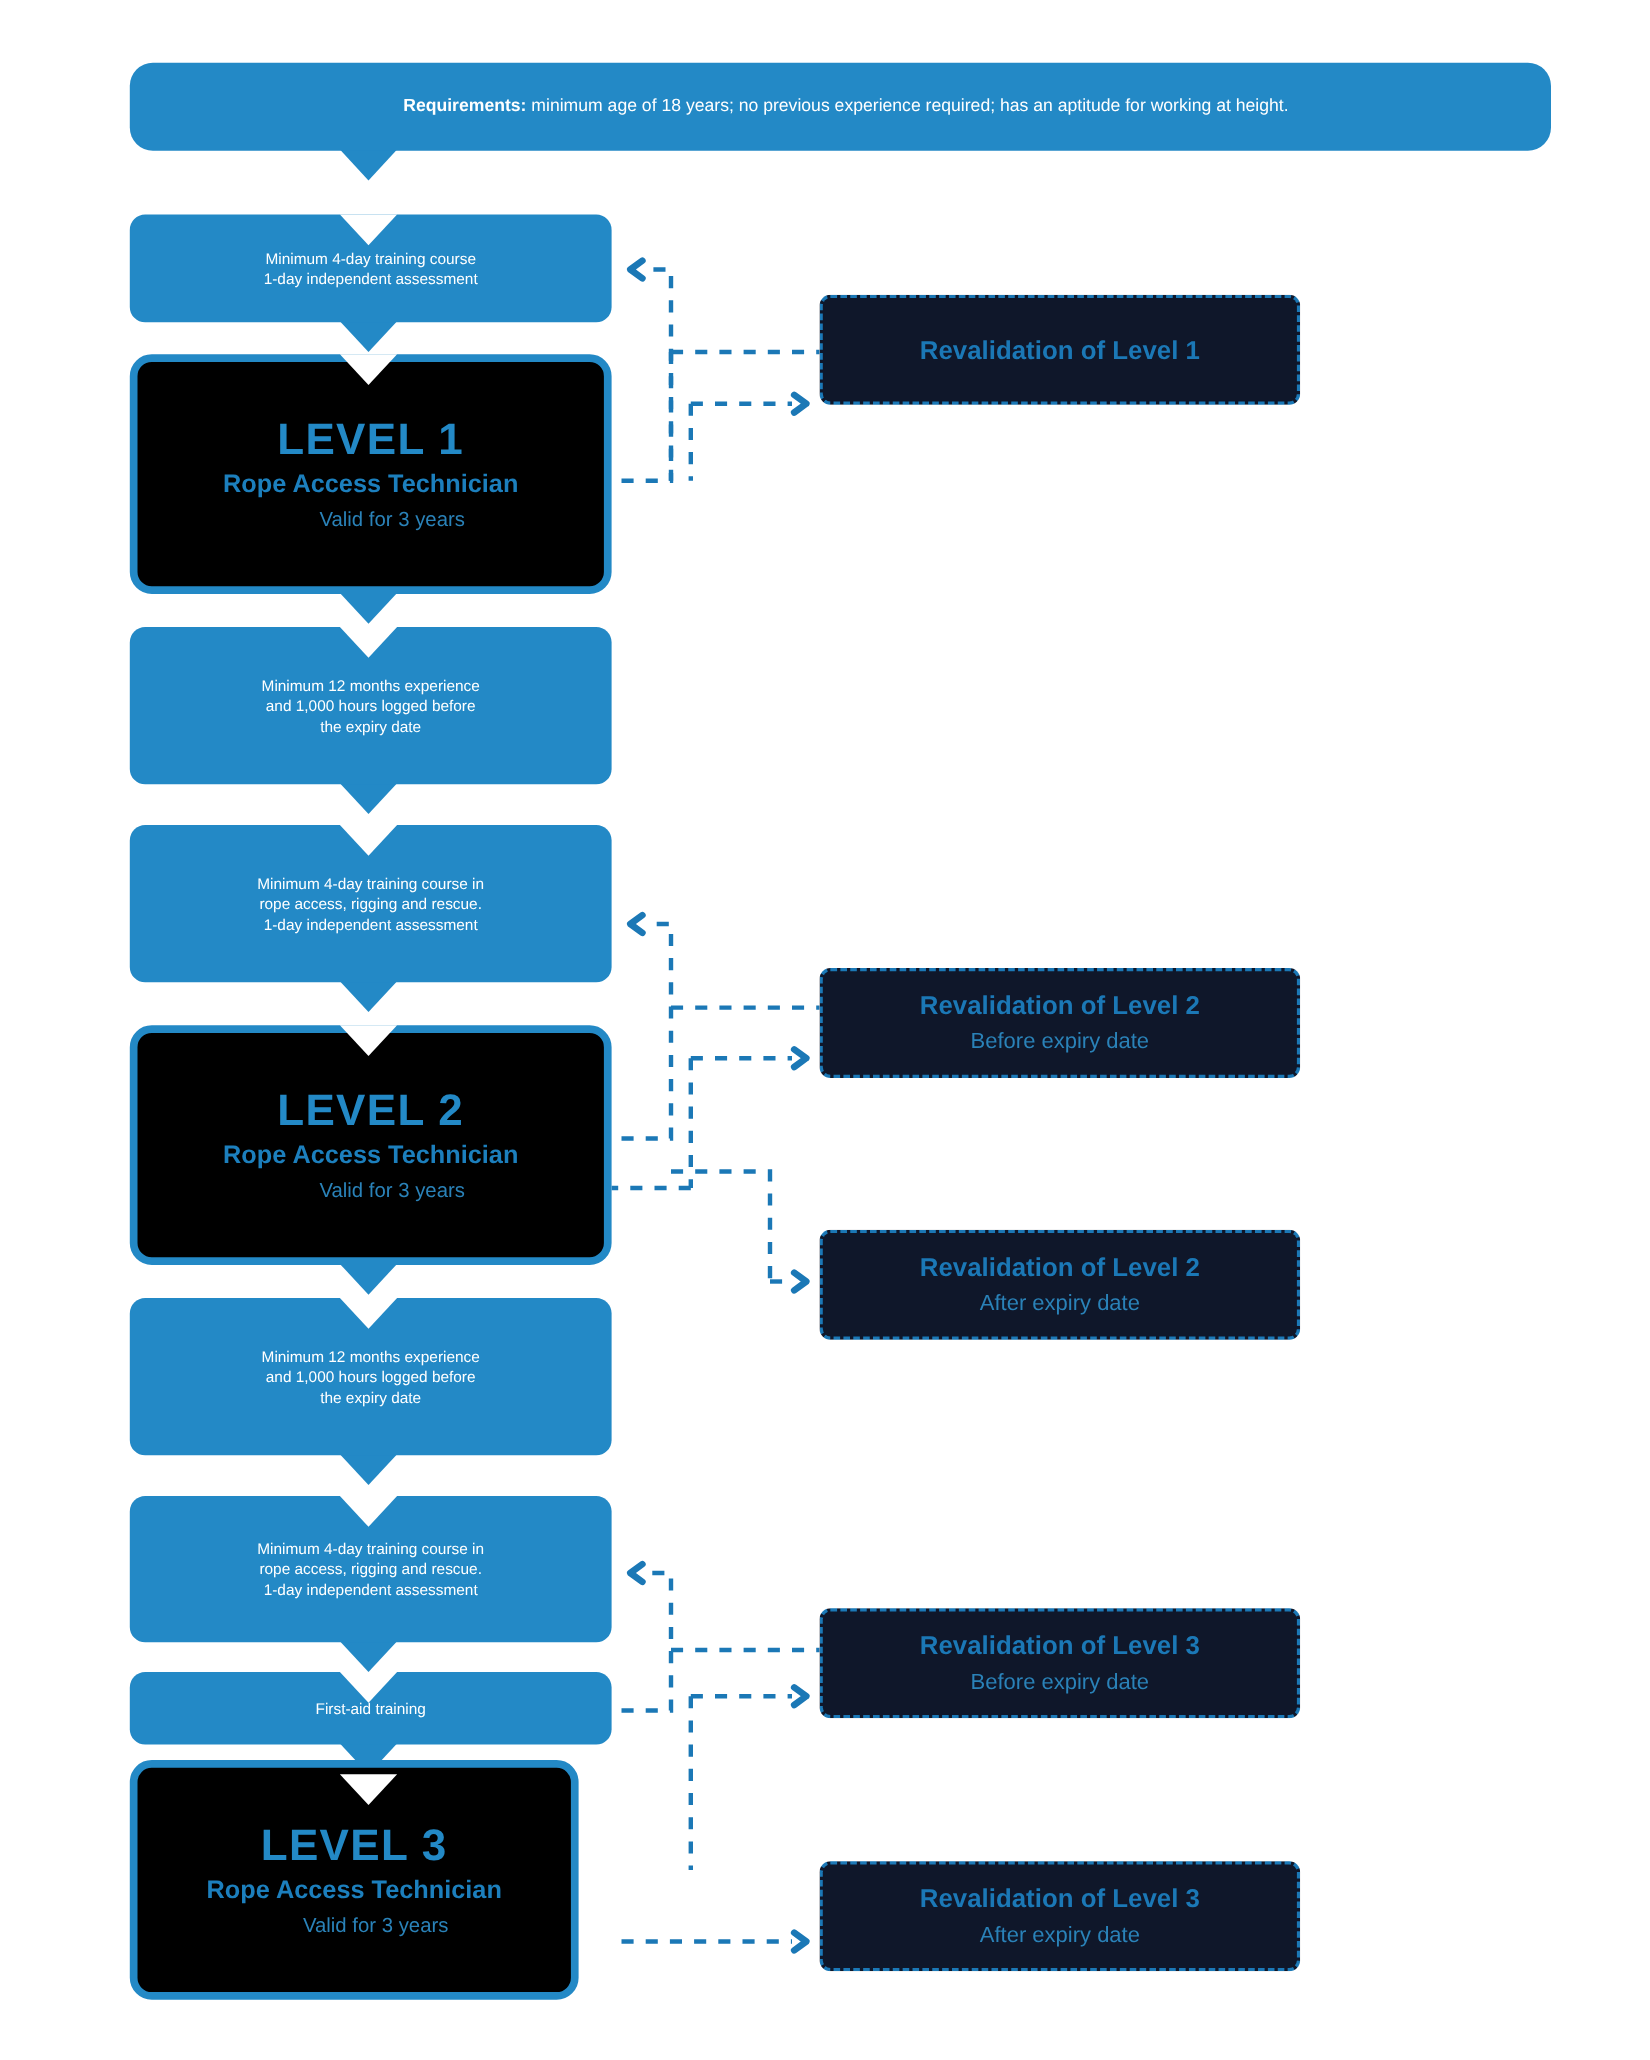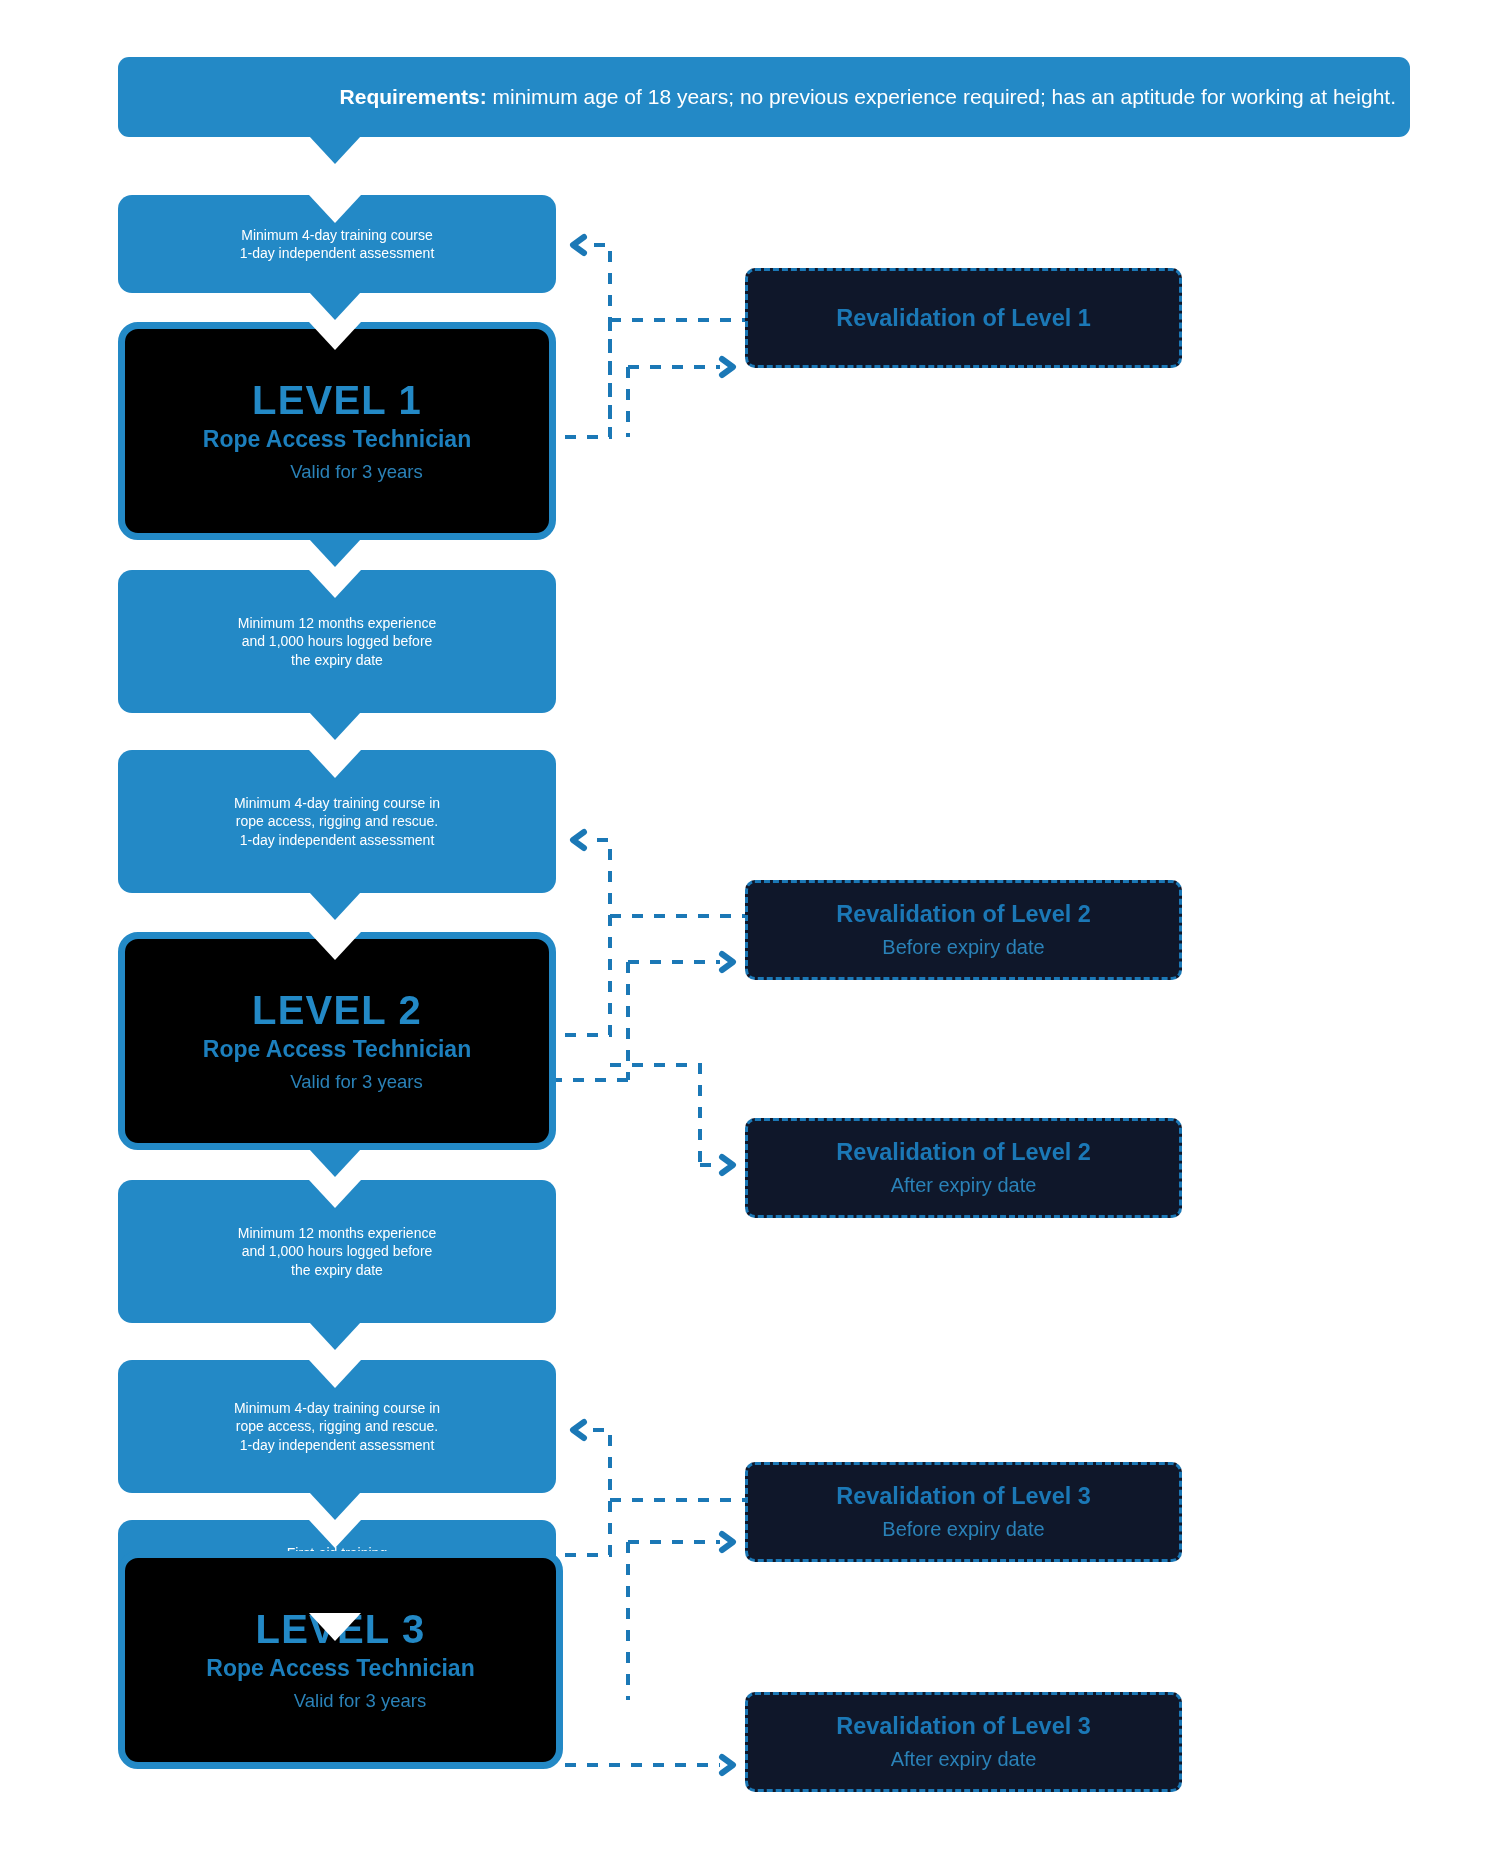--- a/index.html
+++ b/index.html
@@ -27,24 +27,24 @@
     align-items: center;
     justify-content: center;
     text-align: center;
     box-sizing: border-box;
     padding: 6px 14px;
     line-height: 1.32;
     font-size: 14px;
     z-index: 2;
   }
   .banner {
-    border-radius: 11px;
-    justify-content: flex-end;
+    border-radius: 21px;
+    justify-content: center;
     text-align: left;
-    font-size: 21px;
+    font-size: 16px;
     padding-left: 24px;
   }
   .banner b { font-weight: bold; }
 
   
   .notch-down {
     position: absolute;
     width: 0;
     height: 0;
     border-left: 26px solid transparent;
@@ -243,21 +243,21 @@
   <div class="solid-box" style="left:118px; top:1360px; width:438px; height:133px; white-space:pre-line;">Minimum 4-day training course in
 rope access, rigging and rescue.
 1-day independent assessment</div>
   <div class="notch-in" style="left:309px; top:1360px;"></div>
   <div class="notch-down" style="left:309px; top:1492px;"></div>
 
   <div class="solid-box" style="left:118px; top:1520px; width:438px; height:66px;">First-aid training</div>
   <div class="notch-in" style="left:309px; top:1520px;"></div>
   <div class="notch-down" style="left:309px; top:1585px;"></div>
 
-  <div class="level-box" style="left:118px; top:1551px; width:445px; height:218px;">
+  <div class="level-box" style="left:118px; top:1600px; width:408px; height:218px;">
     <div class="level-title">LEVEL 3</div>
     <div class="level-sub">Rope Access Technician</div>
     <div class="level-valid">Valid for 3 years</div>
   </div>
   <div class="notch-in" style="left:309px; top:1613px;"></div>
 
   <div class="dashed-box" style="left:745px; top:1462px; width:437px; height:100px;">
     <div class="dashed-title">Revalidation of Level 3</div>
     <div class="dashed-sub">Before expiry date</div>
   </div>

